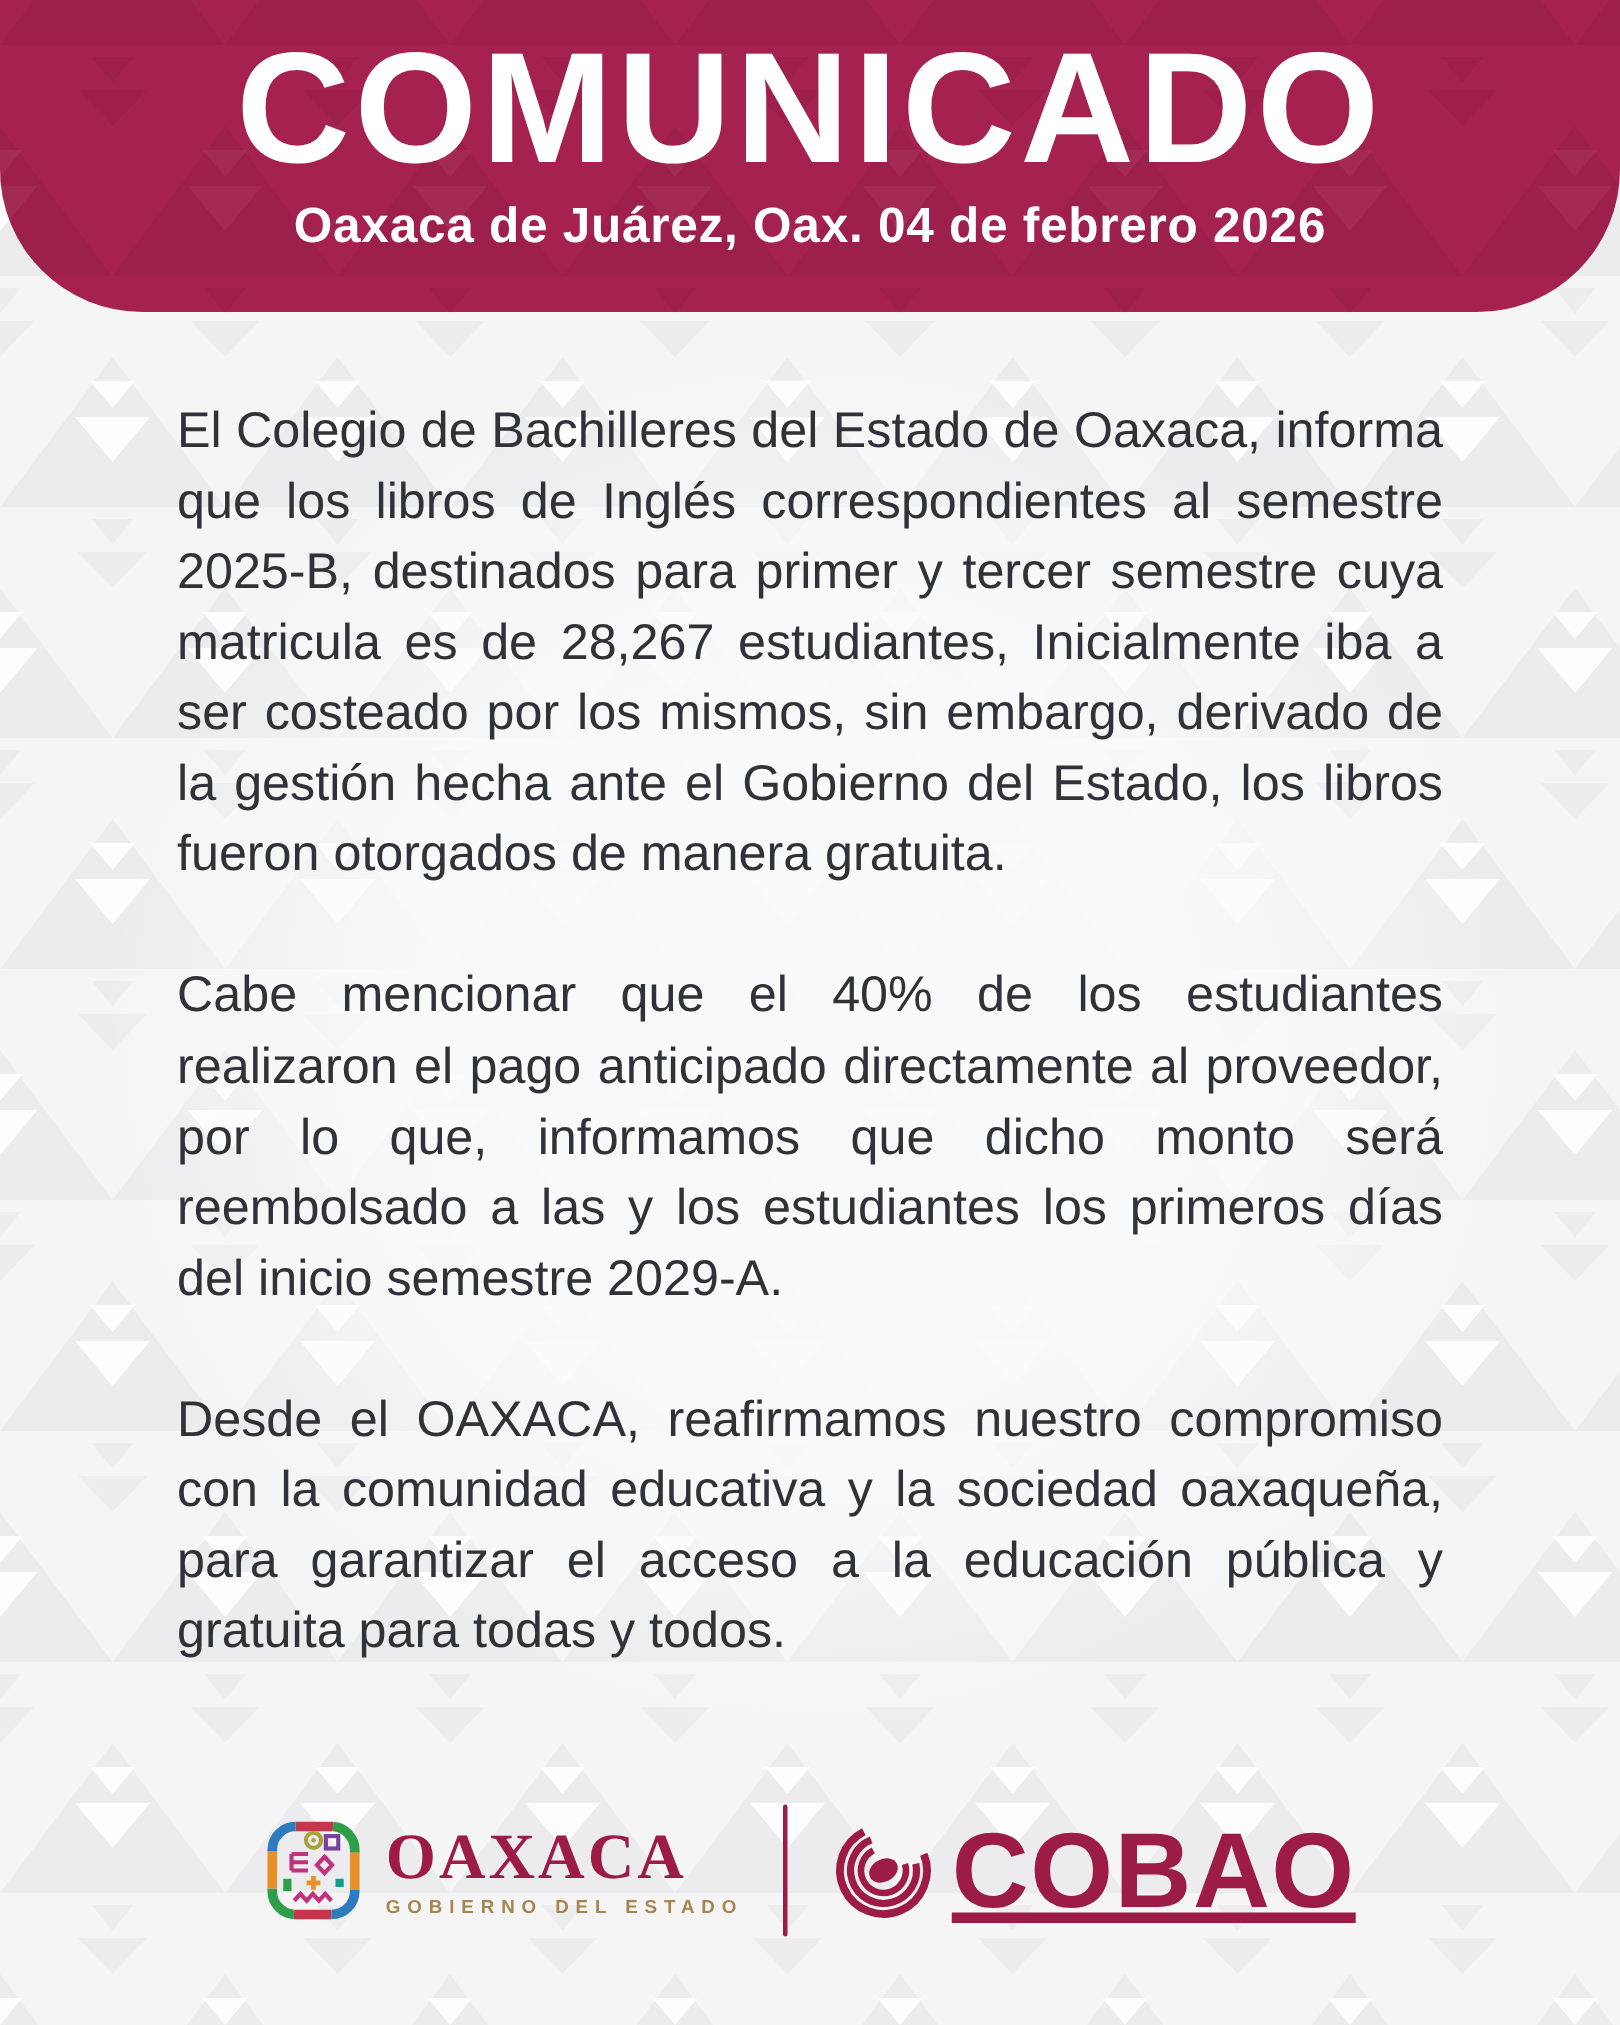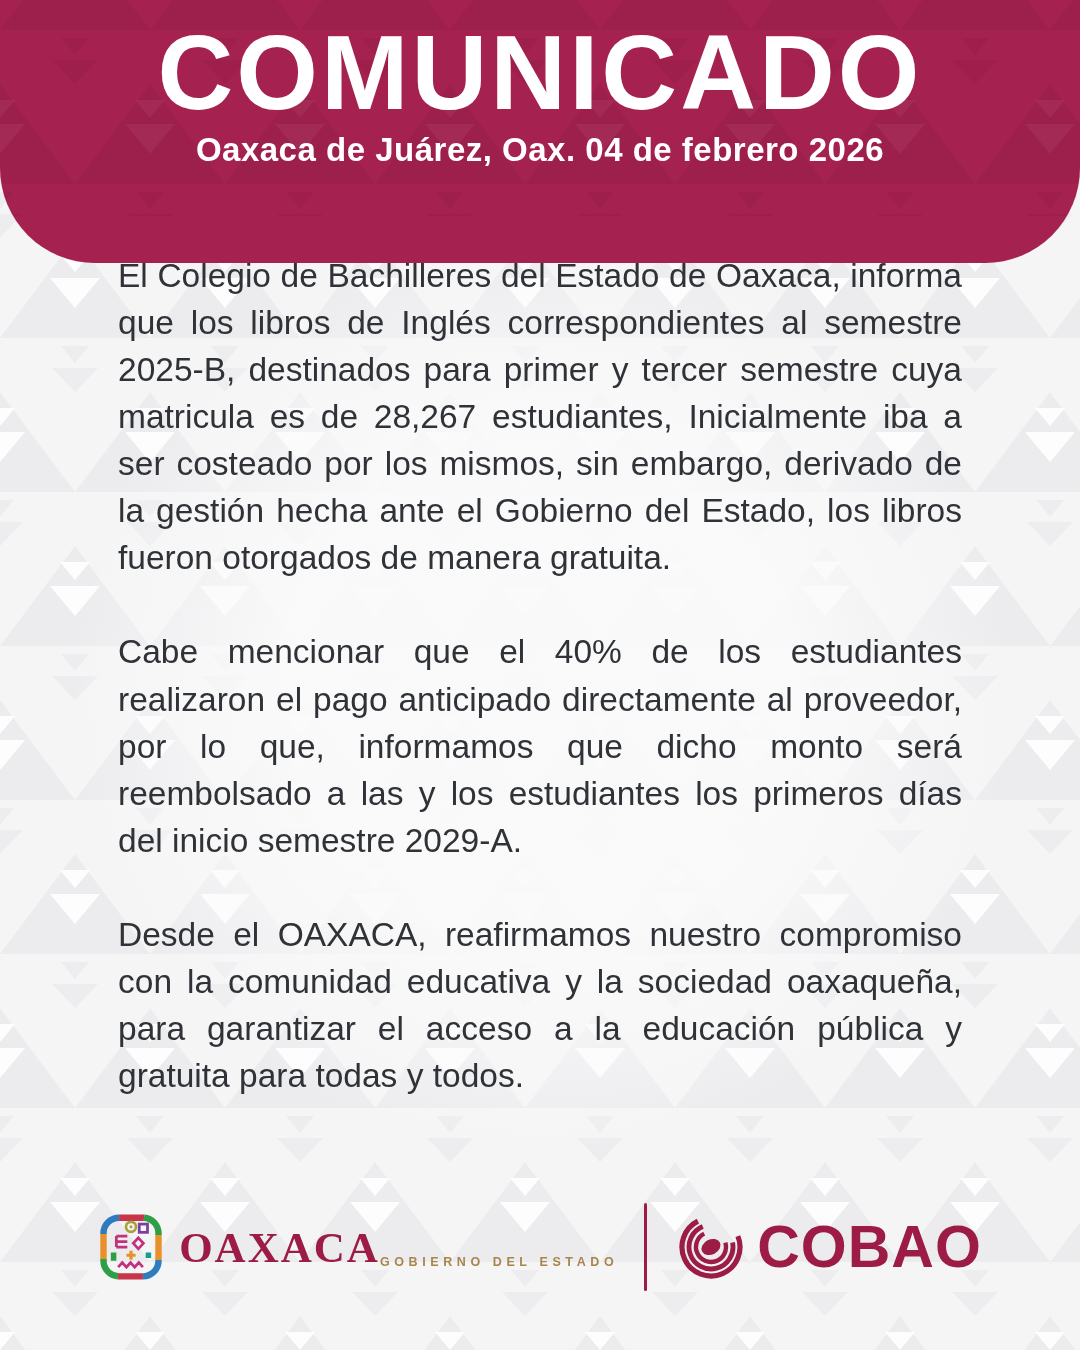--- a/index.html
+++ b/index.html
@@ -16,70 +16,70 @@
     font-family:"Liberation Sans","DejaVu Sans",sans-serif;
   }
   .bg-svg{position:absolute;inset:0;display:block;}
   .veil{
     position:absolute;left:70px;right:70px;top:235px;height:920px;
     background:radial-gradient(closest-side,rgba(250,250,251,0.92) 55%,rgba(250,250,251,0) 100%);
     pointer-events:none;
   }
   
   .banner{
-    position:absolute;top:0;left:0;width:1080px;height:263px;
+    position:absolute;top:0;left:0;width:1080px;height:208px;
     background:var(--banner);
     border-radius:0 0 95px 95px;
     overflow:hidden;text-align:center;color:#fff;
   }
   .banner svg{position:absolute;inset:0;}
   .banner-inner{position:relative;}
   .banner h1{
     margin:16px 0 0 0;
     font-size:105px;line-height:1.08;font-weight:800;
     letter-spacing:3px;
   }
   .banner .subtitle{
     margin:2px 0 0 0;
     font-size:33px;font-weight:700;letter-spacing:0.5px;
   }
   
   .body-text{
-    position:absolute;top:252px;left:118px;width:844px;
+    position:absolute;top:264px;left:118px;width:844px;
     color:var(--ink);
   }
   .body-text p{
     margin:0 0 47px 0;
     font-size:33.5px;line-height:1.405;
     text-align:justify;
   }
   .body-text p:last-child{margin-bottom:0;}
   
   .footer{
     position:absolute;top:1203px;left:0;width:1080px;
     display:flex;justify-content:center;align-items:center;gap:26px;
   }
   .logo-group{display:flex;align-items:center;}
   .oax-logo{gap:15px;}
-  .oax-text{display:flex;flex-direction:row;align-items:flex-end;}
+  .oax-text{display:flex;flex-direction:column;align-items:flex-start;}
   .oax-word{
     font-family:"Liberation Serif","DejaVu Serif",serif;
     font-size:43px;font-weight:700;color:var(--maroon);letter-spacing:2px;line-height:1;
   }
   .oax-tag{
     margin-top:4px;font-size:12.5px;font-weight:700;
     letter-spacing:4.6px;color:var(--gold);white-space:nowrap;
   }
   .logo-divider{
     width:3px;height:88px;background:var(--maroon);border-radius:2px;
   }
   .cobao-logo{gap:8px;}
   .cobao-word{
-    font-size:59px;font-weight:800;color:var(--maroon);
-    letter-spacing:1px;line-height:1;
+    font-size:71px;font-weight:800;color:var(--maroon);
+    letter-spacing:1px;line-height:1;text-decoration:underline;
   }
 </style>
 </head>
 <body>
 
 <div class="canvas">
 
   <svg id="bg-pattern" class="bg-svg" width="1080" height="1350" viewBox="0 0 1080 1350">
       <polygon points="-150,30 -75,-70 0,30" fill="#e6e6e8" fill-opacity="0.62"></polygon>
       <polygon points="-90,-54 -60,-54 -75,-36" fill="#ffffff" fill-opacity="0.9"></polygon>

